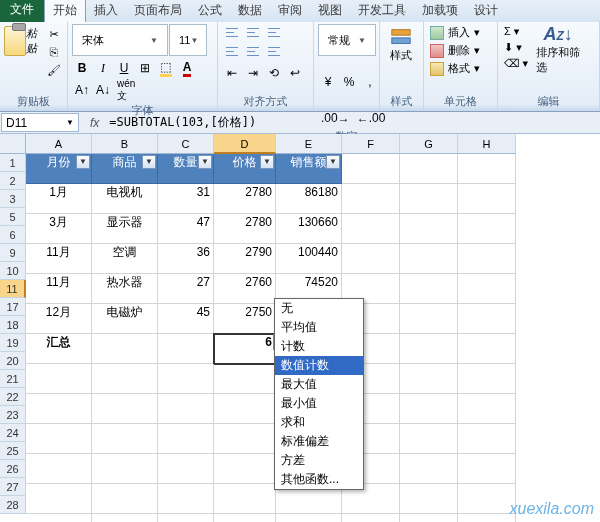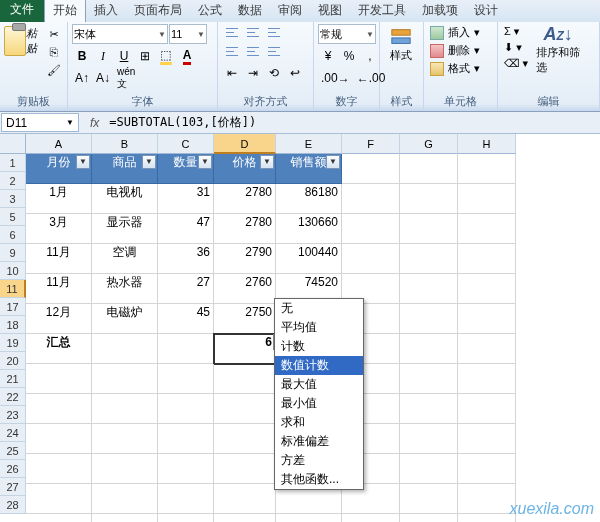--- a/index.html
+++ b/index.html
@@ -16,21 +16,21 @@
 .group-body { flex: 1; display: flex; align-items: flex-start; }
 
 .paste-big { display: flex; flex-direction: row; align-items: flex-end; width: 40px; cursor: pointer; font-style: italic; }
 .paste-icon { width: 28px; height: 30px; background: linear-gradient(#fef6d8,#f7d77a); border: 1px solid #c9a945; border-radius: 2px; position: relative; margin-top: 2px; }
 .paste-icon::before { content:""; position:absolute; top:-4px; left:7px; width:12px; height:6px; background:#a8a8a8; border:1px solid #777; border-radius:2px; }
 .paste-label { font-size: 11px; margin-top: 2px; }
 .mini-col { display:flex; flex-direction:column; gap:2px; margin-left:2px; margin-top:2px; }
 .mini-btn { width:18px; height:16px; display:flex; align-items:center; justify-content:center; font-size:11px; cursor:pointer; }
 
 .font-group .row { display:flex; gap:1px; margin-bottom:2px; }
-.combo { background:#fff; border:1px solid #abc; height:20px; display:flex; align-items:center; padding:0 1px; font-size:11px; }
+.combo { background:#fff; border:1px solid #abc; height:32px; display:flex; align-items:center; padding:0 9px; font-size:11px; }
 .combo .dd { margin-left:auto; font-size:8px; color:#555; }
 .btn { border:1px solid transparent; height:20px; min-width:20px; display:flex; align-items:center; justify-content:center; cursor:pointer; padding:0 2px; font-size:12px; }
 .bold { font-weight:bold; }
 .italic { font-style:italic; font-family:serif; }
 .underline { text-decoration:underline; }
 
 .align-grid { display:grid; grid-template-columns:repeat(3,20px); gap:1px; }
 .align-cell { height:18px; display:flex; align-items:center; justify-content:center; cursor:pointer; }
 .align-cell span { display:block; width:12px; height:10px; background:
   linear-gradient(#6a92c7,#6a92c7) 0 0/100% 1px no-repeat,
@@ -177,21 +177,21 @@
         <div class="btn">⇤</div>
         <div class="btn">⇥</div>
         <div class="btn">⟲</div>
         <div class="btn">↩</div>
       </div>
     </div>
     <div class="group-label">对齐方式</div>
   </div>
 
   <div class="group" style="width:66px">
-    <div class="group-body" style="flex-direction:column;gap:2px">
+    <div class="group-body" style="flex-direction:column;gap:16px">
       <div class="combo" style="width:58px">
           <span>常规</span>
           <span class="dd">▼</span>
         </div>
       <div style="display:flex;gap:1px">
         <div class="btn">¥</div>
         <div class="btn">%</div>
         <div class="btn">,</div>
       </div>
       <div style="display:flex;gap:1px">

